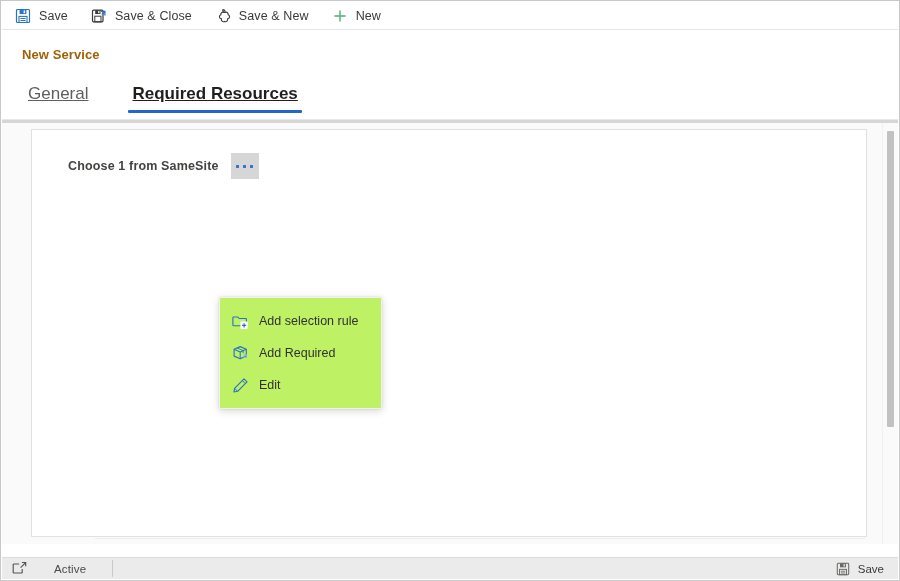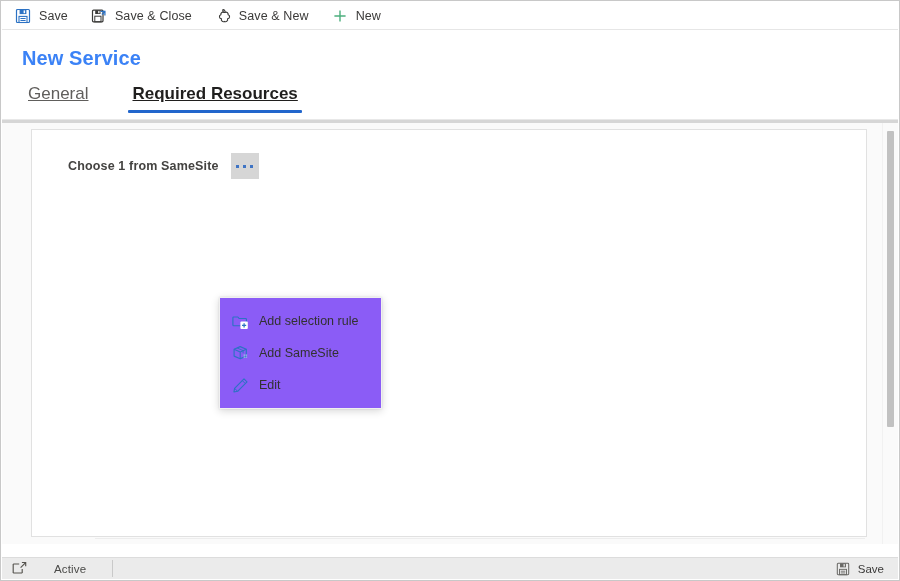--- a/index.html
+++ b/index.html
@@ -68,23 +68,23 @@
     top: 29px;
     right: 1px;
     height: 91px;
     background: #ffffff;
     box-sizing: border-box;
   }
   .page-title {
     position: absolute;
     left: 20px;
     top: 17px;
-    font-size: 20px;
+    font-size: 13px;
     font-weight: bold;
-    color: #3b82f6;
+    color: #a16207;
     letter-spacing: .1px;
   }
   .tabstrip {
     position: absolute;
     left: 18px;
     top: 52px;
     display: flex;
     align-items: flex-end;
   }
   .tab {
@@ -185,21 +185,21 @@
     height: 3px;
     background: #3f74c4;
   }
 
   
   .ctx-menu {
     position: absolute;
     left: 217px;
     top: 174px;
     width: 163px;
-    background: #8b5cf6;
+    background: #bef264;
     border: 1px solid #f0f0f0;
     box-shadow: 0 2px 8px rgba(0,0,0,.16), 0 0 2px rgba(0,0,0,.10);
     padding: 7px 0 7px 0;
     box-sizing: border-box;
     z-index: 30;
   }
   .ctx-item {
     display: flex;
     align-items: center;
     height: 32px;
@@ -400,21 +400,21 @@
           <svg width="17" height="17" viewBox="0 0 17 17">
             <path d="M8.2 1.6 L14.3 4.3 V11.1 L8.2 13.8 L2.1 11.1 V4.3 z" fill="none" stroke="#2c72c4" stroke-width="1.15" stroke-linejoin="round"></path>
             <path d="M2.1 4.3 L8.2 7.0 L14.3 4.3 M8.2 7.0 V13.8" fill="none" stroke="#2c72c4" stroke-width="1.05" stroke-linejoin="round"></path>
             <path d="M5.0 2.9 L11.1 5.6 V8.3" fill="none" stroke="#2c72c4" stroke-width=".9"></path>
             <rect x="11.6" y="9.4" width="1.5" height="1.5" fill="#8fb6e3"></rect>
             <rect x="13.6" y="9.4" width="1.5" height="1.5" fill="#8fb6e3"></rect>
             <rect x="11.6" y="11.4" width="1.5" height="1.5" fill="#8fb6e3"></rect>
             <rect x="13.6" y="11.4" width="1.5" height="1.5" fill="#8fb6e3"></rect>
           </svg>
         </span>
-        <span class="ctx-lbl">Add SameSite</span>
+        <span class="ctx-lbl">Add Required</span>
       </div>
 
       <div class="ctx-item">
         <span class="ctx-ico">
           <svg width="17" height="17" viewBox="0 0 17 17">
             <path d="M12.0 1.9 L15.0 4.9 L5.6 14.3 L1.9 15.0 L2.6 11.3 z" fill="none" stroke="#2c72c4" stroke-width="1.15" stroke-linejoin="round"></path>
             <path d="M10.3 3.6 L13.3 6.6" stroke="#2c72c4" stroke-width="1.0"></path>
             <path d="M2.6 11.3 L5.6 14.3" stroke="#2c72c4" stroke-width="1.0"></path>
           </svg>
         </span>

